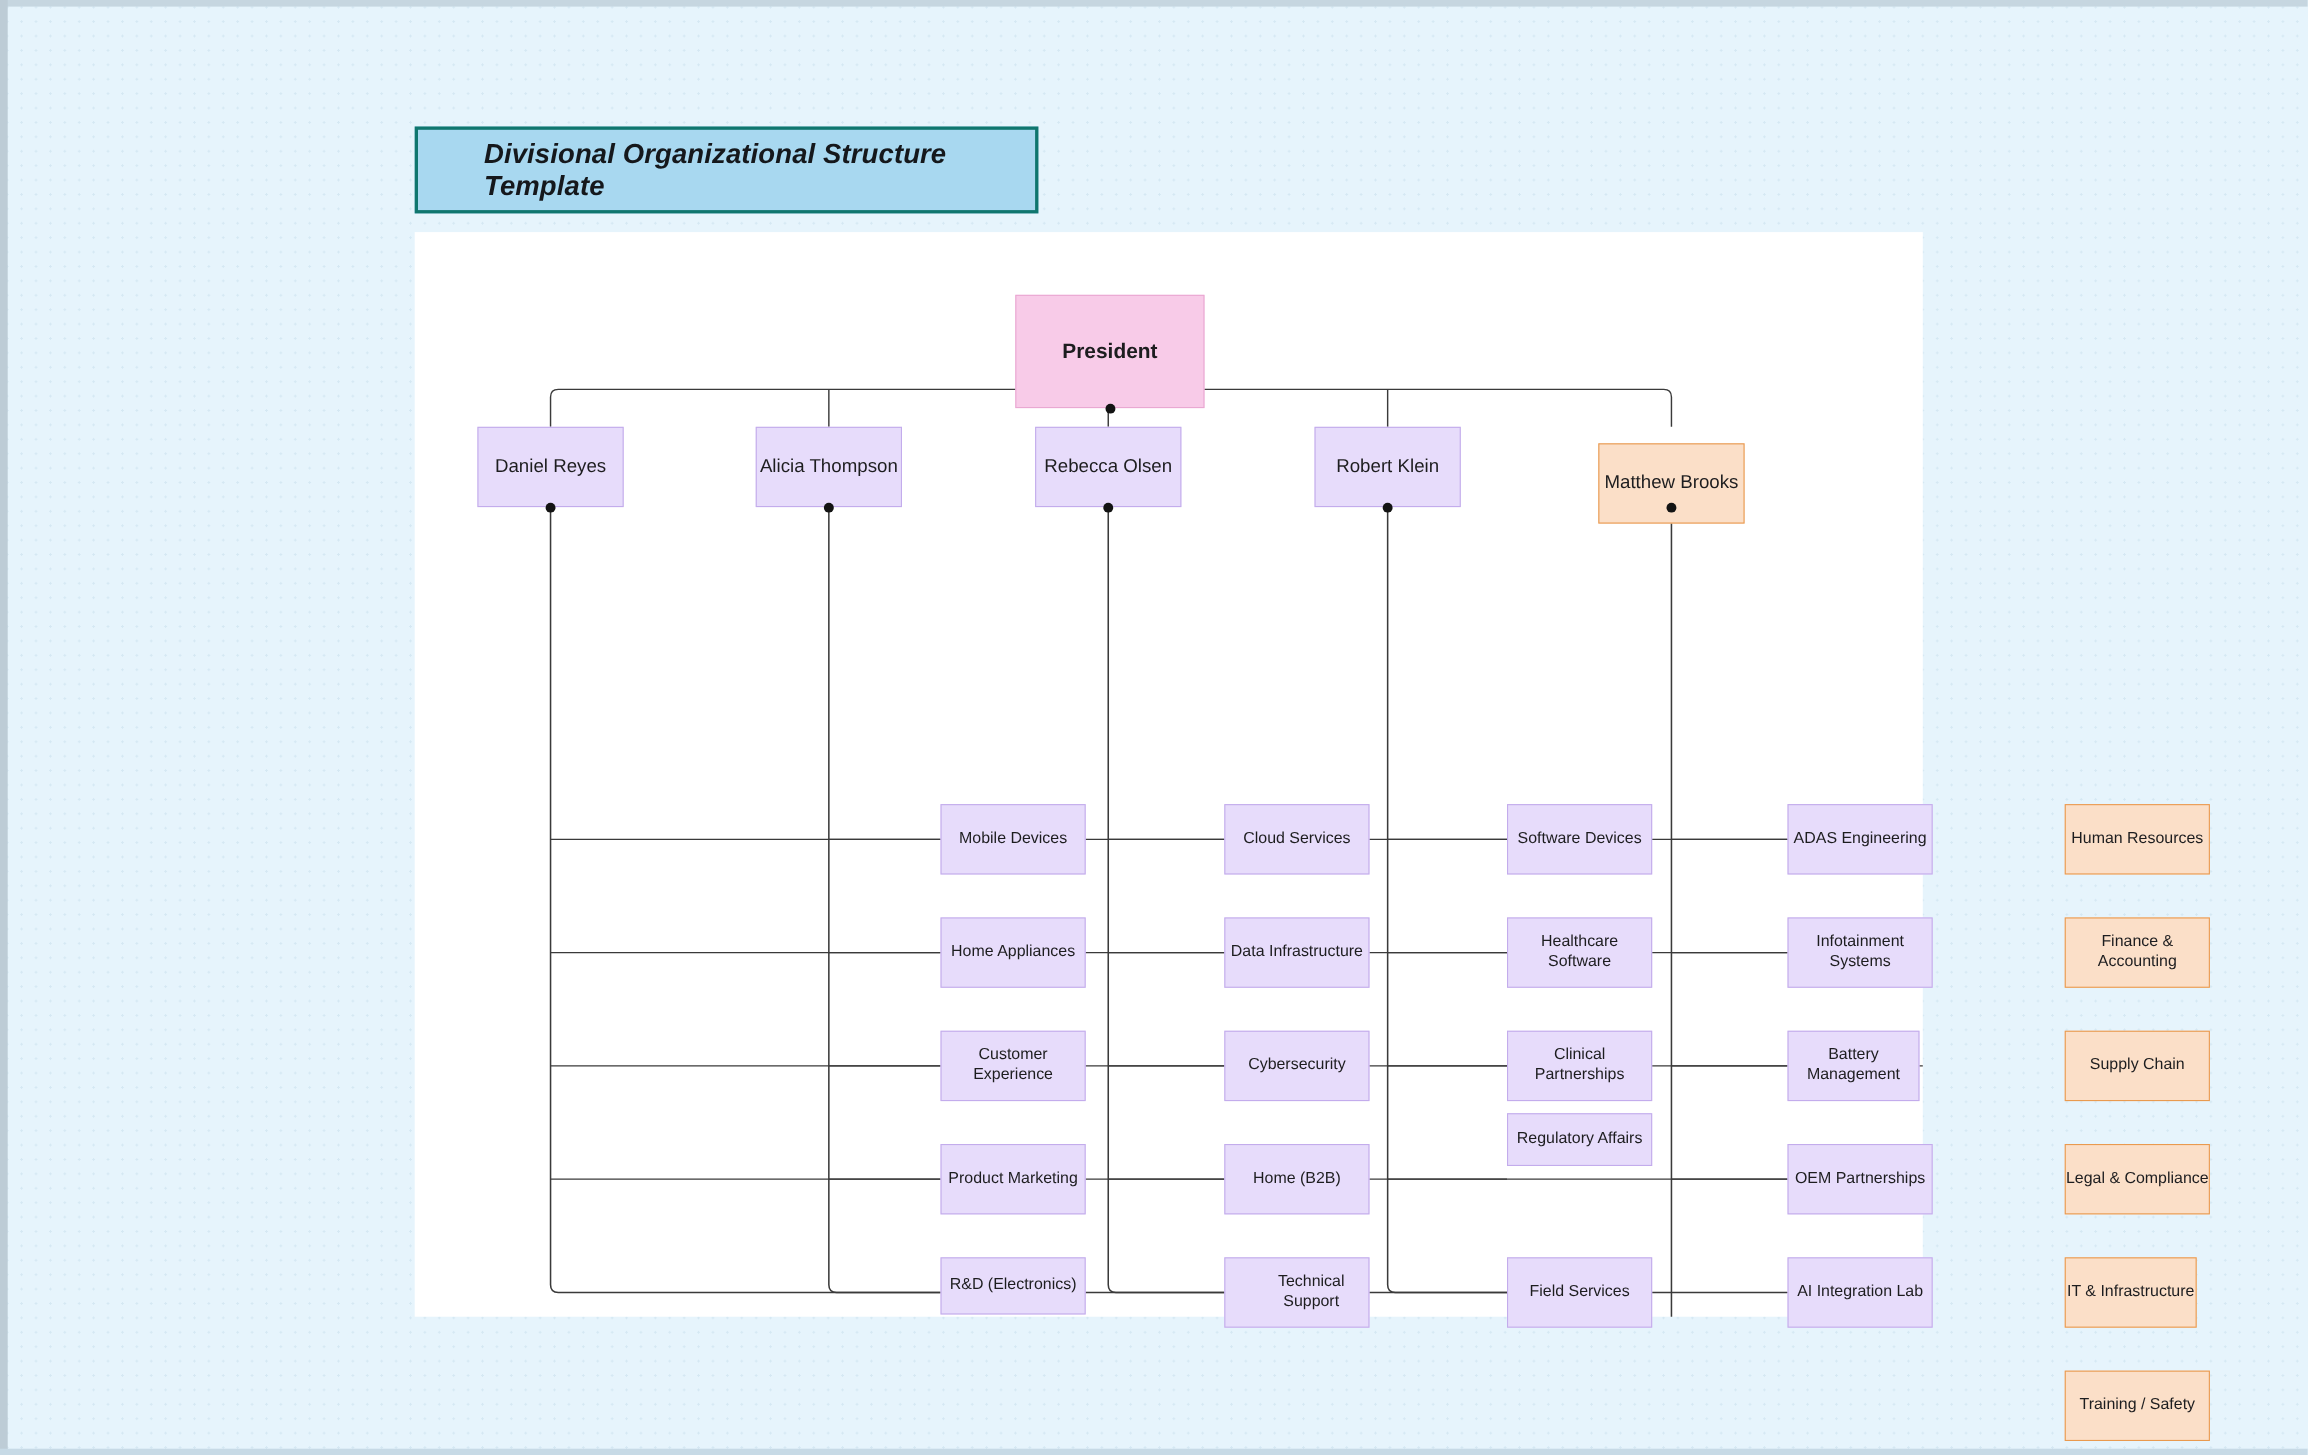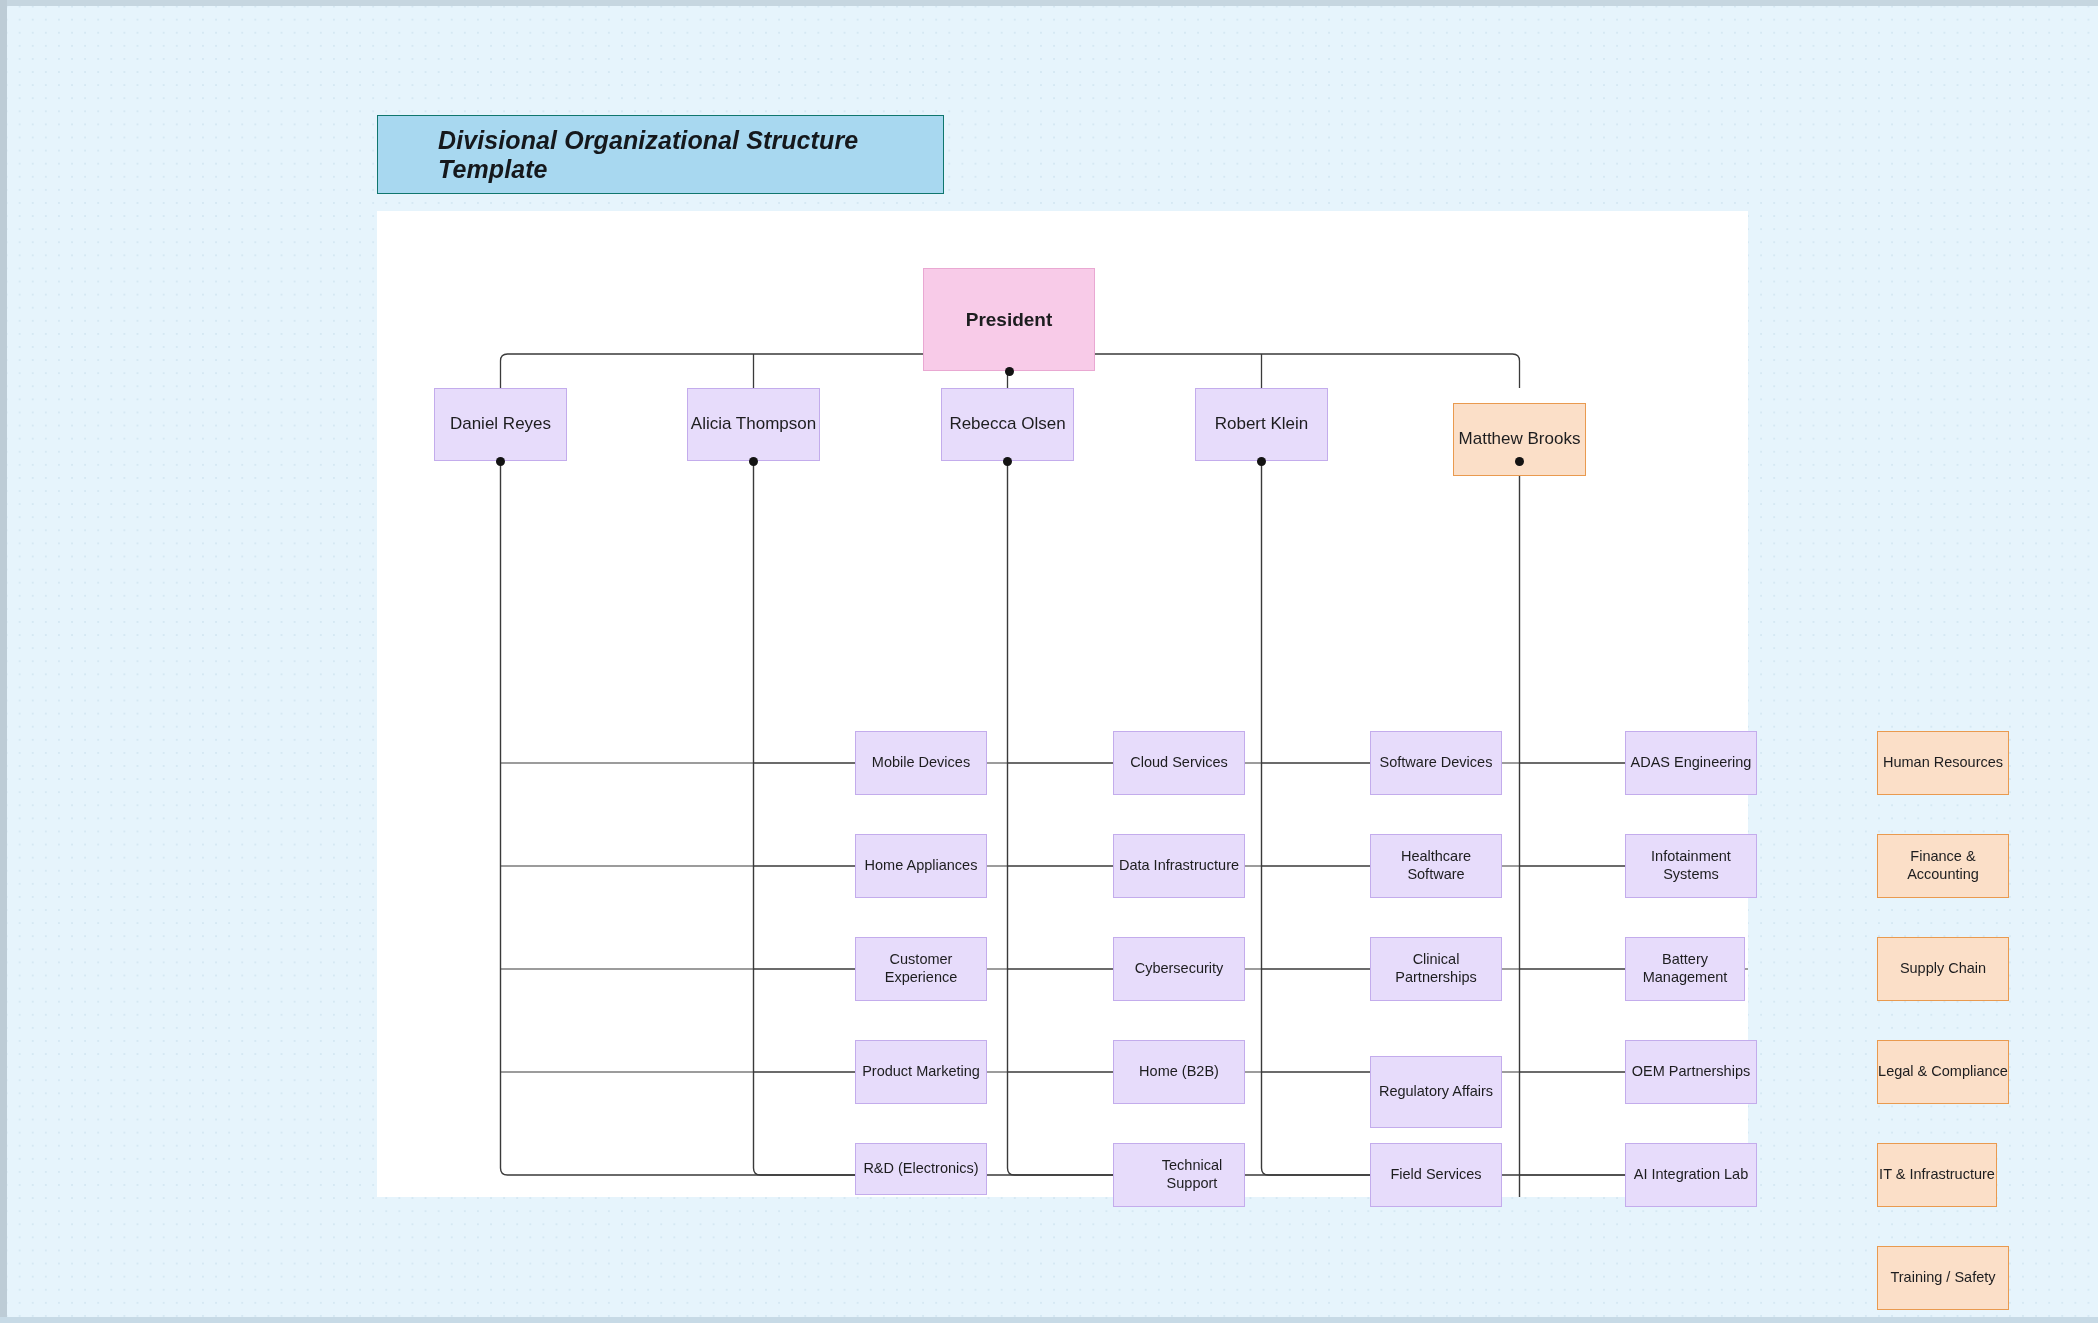--- a/index.html
+++ b/index.html
@@ -32,21 +32,21 @@
     position: absolute; left: 0; bottom: 0; width: 2098px; height: 6px;
     background: #c7dae6;
   }
 
   
   #title-banner {
     position: absolute;
     left: 377px; top: 115px;
     width: 567px; height: 79px;
     background: #a8d8f0;
-    border: 1px solid #0f766e;
+    border: 3px solid #0f766e;
     display: flex;
     align-items: center;
     padding-left: 60px;
   }
   #title-text {
     font-size: 25px;
     font-weight: bold;
     font-style: italic;
     color: #15181c;
     letter-spacing: .1px;
@@ -199,21 +199,21 @@
       <div class="dot" style="left: 626px; top: 245.5px;"></div>
       <div class="node leaf" style="left: 993px; top: 520px; width: 132px; height: 64px;">
         <span>Software Devices</span>
       </div>
       <div class="node leaf" style="left: 993px; top: 623px; width: 132px; height: 64px;">
         <span>Healthcare Software</span>
       </div>
       <div class="node leaf" style="left: 993px; top: 726px; width: 132px; height: 64px;">
         <span>Clinical Partnerships</span>
       </div>
-      <div class="node leaf" style="left: 993px; top: 845px; width: 132px; height: 72px;">
+      <div class="node leaf" style="left: 993px; top: 801px; width: 132px; height: 48px;">
         <span>Regulatory Affairs</span>
       </div>
       <div class="node leaf" style="left: 993px; top: 932px; width: 132px; height: 64px;">
         <span>Field Services</span>
       </div>
       <div class="node mgr" style="left: 818px; top: 177px; width: 133px; height: 73px;">
         <span>Robert Klein</span>
       </div>
       <div class="dot" style="left: 880px; top: 245.5px;"></div>
       <div class="node leaf" style="left: 1248px; top: 520px; width: 132px; height: 64px;">

